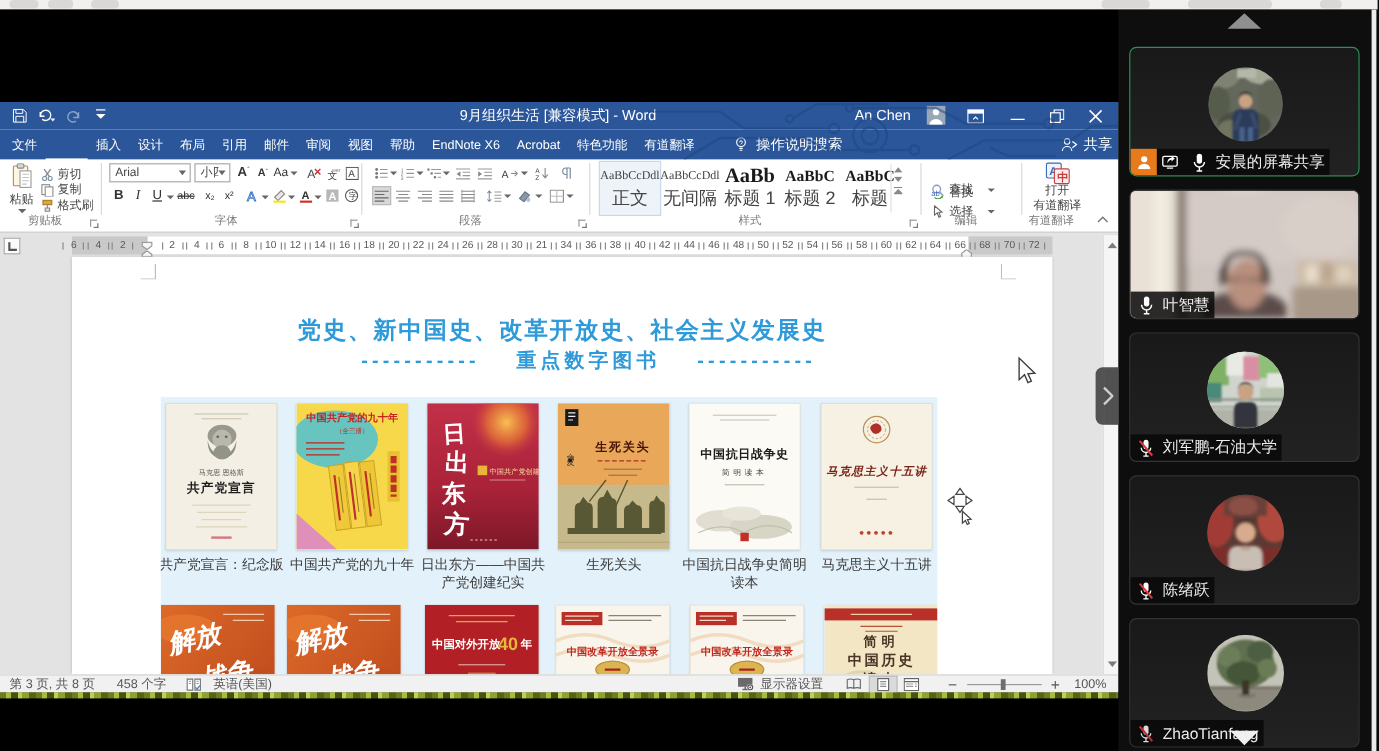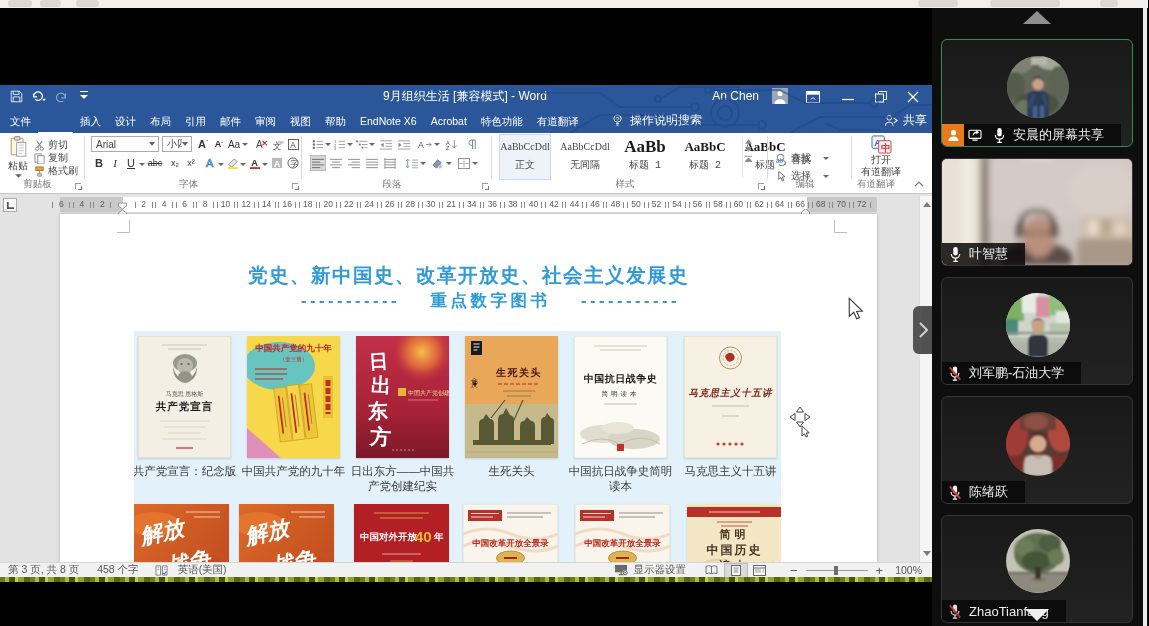--- a/index.html
+++ b/index.html
@@ -34,28 +34,28 @@
 .launcher::after{content:"";position:absolute;right:-1px;bottom:-1px;width:3px;height:3px;border-right:1.2px solid #777;border-bottom:1.2px solid #777;}
 .paste-btn{position:absolute;left:4px;top:3px;width:28px;height:46px;display:flex;flex-direction:column;align-items:center;font-size:10px;}
 .clip-small{position:absolute;left:34px;display:flex;align-items:center;gap:3px;font-size:10px;white-space:nowrap;}
 .combo{position:absolute;height:16px;background:#fff;border:1px solid #ababab;font-size:10px;display:flex;align-items:center;padding-left:4px;}
 .combo span:first-child{flex:1;white-space:nowrap;overflow:hidden;}
 .combo-arr{width:0;height:0;border-left:3.5px solid transparent;border-right:3.5px solid transparent;border-top:4px solid #666;margin-right:3px;}
 .mini-arr{display:inline-block;width:0;height:0;border-left:3px solid transparent;border-right:3px solid transparent;border-top:3.5px solid #666;margin-left:2px;vertical-align:middle;}
 .ric{position:absolute;width:16px;height:16px;display:inline-flex;align-items:center;justify-content:center;font-size:10px;color:#333;}
 .ric.sel{background:#d8d8d8;border:1px solid #bcbcbc;}
 .ric.rb{font-size:11px;}
-#style-cards{position:absolute;left:8px;top:2px;display:flex;gap:10px;}
+#style-cards{position:absolute;left:8px;top:2px;display:flex;gap:0;}
 .style-card{width:50px;height:44px;text-align:center;overflow:hidden;}
 .style-card.selected{background:#eef3fa;outline:1px solid #c9d8ec;}
 .style-sample{font-size:10px;line-height:24px;height:24px;white-space:nowrap;font-family:"Liberation Serif","DejaVu Serif",serif;}
 .style-sample.h1{font-size:17px;font-weight:bold;color:#1a1a1a;}
 .style-sample.h2{font-size:13px;font-weight:bold;color:#1a1a1a;}
 .style-sample.h3{font-size:13px;font-weight:bold;color:#1a1a1a;}
-.style-name{font-size:10px;color:#444;line-height:13px;font-family:Liberation Mono, monospace;}
+.style-name{font-size:15px;color:#444;line-height:13px;}
 .style-scroll{position:absolute;right:14px;top:4px;width:12px;height:40px;border-left:1px solid #e0e0e0;display:flex;flex-direction:column;align-items:center;padding-top:2px;}
 .edit-item{position:absolute;left:8px;display:flex;align-items:center;gap:4px;font-size:10px;white-space:nowrap;}
 #youdao-btn{position:absolute;left:6px;top:2px;width:46px;text-align:center;font-size:10px;line-height:12px;display:flex;flex-direction:column;align-items:center;}
 #ribbon-collapse{position:absolute;right:8px;bottom:4px;}
 #docarea{position:absolute;left:0;top:109px;width:100%;height:368px;background:#e3e3e3;overflow:hidden;}
 #statusbar{position:absolute;left:0;top:477px;width:100%;height:15px;background:#f1f1f1;border-top:1px solid #d6d6d6;
   font-size:10.5px;color:#565656;display:flex;align-items:center;}
 
 
 #tab-selector{position:absolute;left:3px;top:4px;width:14px;height:14px;background:#fbfbfb;border:1px solid #ababab;display:flex;align-items:center;justify-content:center;}
@@ -89,21 +89,21 @@
 #zoom-thumb{position:absolute;left:28px;top:3px;width:4px;height:9px;background:#6e6e6e;}
 #grass{position:absolute;left:0;top:577px;width:932px;height:5px;
   background:repeating-linear-gradient(90deg,#6d7d20 0 5px,#a9bc3c 5px 9px,#46540f 9px 15px,#c2cf56 15px 18px,#8da32c 18px 24px,#55660f 24px 30px);}
 
 
 #sidebar{position:absolute;left:932px;top:8px;width:217px;height:618px;background:#0e0e0e;}
 .tile{position:absolute;left:9px;width:192px;height:108px;border-radius:6px;
   background:linear-gradient(180deg,#191919,#222);border:1px solid #343434;overflow:hidden;}
 .tile.active{border:1px solid #2e8f55;}
 .badge{position:absolute;left:0;bottom:0;display:flex;align-items:center;height:22px;
-  background:rgba(8,8,8,0.85);color:#ececec;font-size:13px;padding-right:17px;white-space:nowrap;}
+  background:rgba(8,8,8,0.85);color:#ececec;font-size:13px;padding-right:4px;white-space:nowrap;}
 .badge-sq{width:22px;height:22px;display:inline-flex;align-items:center;justify-content:center;}
 .badge-mic{width:20px;height:22px;display:inline-flex;align-items:center;justify-content:center;margin:0 1px 0 3px;}
 .badge-name{margin-left:3px;}
 .tri{position:absolute;width:0;height:0;}
 
 
 #edgestrip{position:absolute;left:1143px;top:8px;width:4px;height:618px;background:#eceaea;}
 </style>
 </head>
 <body>

